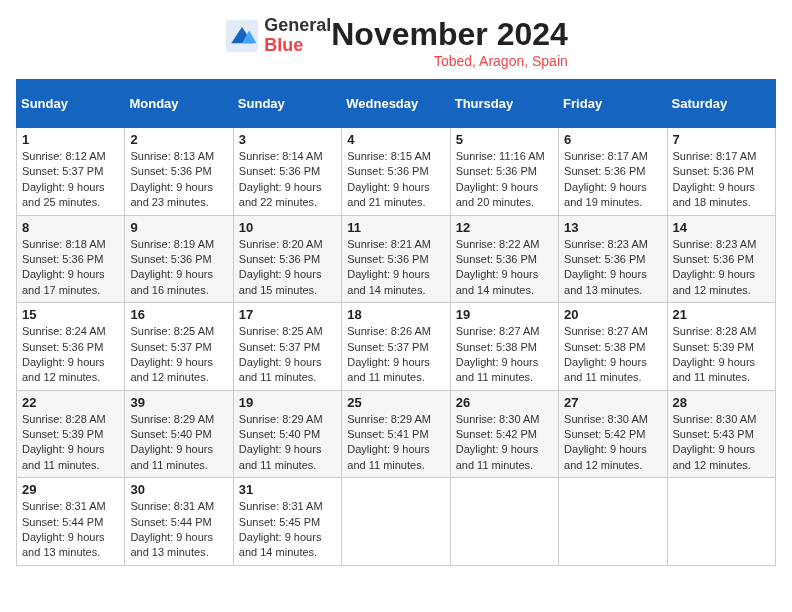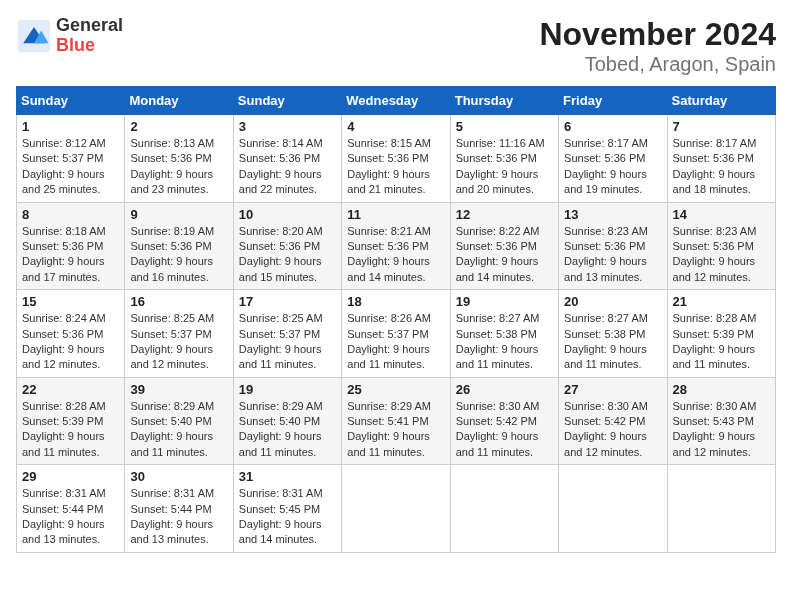--- a/index.html
+++ b/index.html
@@ -5,21 +5,21 @@
     * { box-sizing: border-box; margin: 0; padding: 0; }
     body {
       font-family: Arial, sans-serif;
       background: #fff;
       width: 792px;
       min-height: 612px;
       padding: 16px;
     }
     .header {
       display: flex;
-      justify-content: space-between;
+      justify-content: center;
       align-items: flex-start;
       margin-bottom: 10px;
     }
     .logo {
       display: flex;
       align-items: center;
       gap: 4px;
     }
     .logo-text {
       font-size: 18px;
@@ -32,32 +32,32 @@
       width: 36px;
       height: 36px;
     }
     .title-block { text-align: right; }
     .main-title {
       font-size: 32px;
       font-weight: bold;
       color: #222;
     }
     .subtitle {
-      font-size: 20px;
-      color: #737373;
+      font-size: 14px;
+      color: #ef4444;
     }
     .calendar {
       width: 100%;
       border-collapse: collapse;
       font-size: 11px;
     }
     .calendar th {
       background: #1565c0;
       color: #fff;
-      padding: 6px 4px;
+      padding: 16px 4px;
       text-align: left;
       font-size: 13px;
       font-weight: bold;
       border: 1px solid #1565c0;
     }
     .calendar td {
       border: 1px solid #ccc;
       vertical-align: top;
       padding: 4px 5px;
       width: calc(100%/7);

